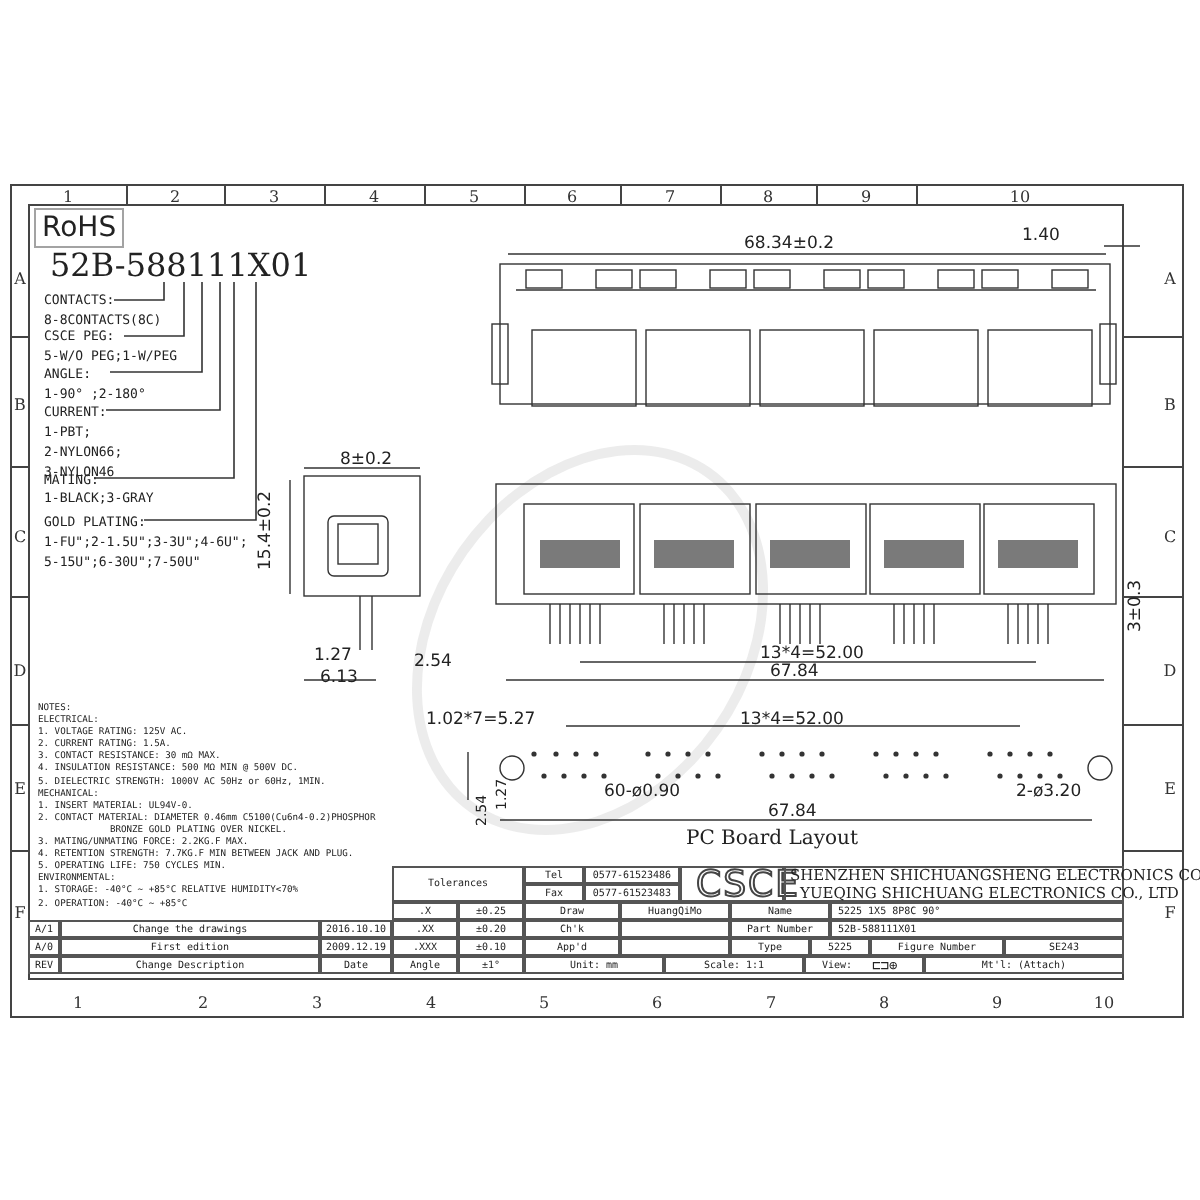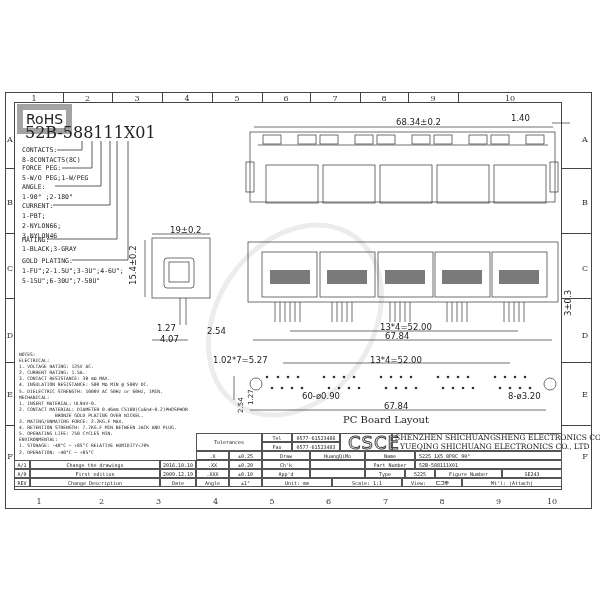--- a/index.html
+++ b/index.html
@@ -3,21 +3,21 @@
 <meta charset="utf-8">
 <style>
   html, body { margin:0; padding:0; background:#ffffff; }
   body { width:600px; height:600px; position:relative; overflow:hidden; font-family:"DejaVu Serif", serif; color:#222; }
   .frame { position:absolute; left:5px; top:92px; width:587px; height:417px; border:1px solid #444; box-sizing:border-box; }
   .inner { position:absolute; left:14px; top:102px; width:548px; height:388px; border:1px solid #444; box-sizing:border-box; }
   .col-lbl { position:absolute; font-size:8px; text-align:center; color:#333; }
   .row-lbl { position:absolute; font-size:8px; color:#333; width:10px; text-align:center; }
   .hline { position:absolute; height:1px; background:#444; }
   .vline { position:absolute; width:1px; background:#444; }
-  .rohs { position:absolute; left:17px; top:104px; border:6px solid #a3a3a3; font-family:"DejaVu Sans", sans-serif; font-size:14px; padding:0 3px; line-height:18px; font-weight:500; }
+  .rohs { position:absolute; left:17px; top:104px; border:1px solid #a3a3a3; font-family:"DejaVu Sans", sans-serif; font-size:14px; padding:0 3px; line-height:18px; font-weight:500; }
   .partno { position:absolute; left:25px; top:123px; font-size:16px; letter-spacing:0px; font-family:"DejaVu Serif", serif; }
   .spec { position:absolute; left:22px; font-size:6.5px; line-height:8px; white-space:nowrap; font-family:"DejaVu Sans Mono", monospace; }
   .notes { position:absolute; left:19px; top:352px; font-size:4.6px; line-height:6.1px; font-family:"DejaVu Sans Mono", monospace; white-space:nowrap; }
   .dim { position:absolute; font-size:8.5px; font-family:"DejaVu Sans", sans-serif; white-space:nowrap; }
   .tb-cell { position:absolute; border:1px solid #555; box-sizing:border-box; font-size:5px; font-family:"DejaVu Sans Mono", monospace; display:flex; align-items:center; justify-content:center; white-space:nowrap; overflow:hidden; }
   .csce { position:absolute; left:348px; top:432px; font-size:18px; font-family:"DejaVu Sans", sans-serif; color:#fff; -webkit-text-stroke:1px #444; letter-spacing:1px; }
   .company { position:absolute; left:395px; font-size:7.5px; font-family:"DejaVu Serif", serif; white-space:nowrap; }
   .pcb-title { position:absolute; left:343px; top:414px; font-size:10px; font-family:"DejaVu Serif", serif; }
   .watermark { position:absolute; left:215px; top:215px; width:150px; height:200px; border:5px solid rgba(200,200,200,0.35); border-radius:50%; transform:rotate(35deg); }
 </style>
@@ -89,21 +89,21 @@
 <div class="hline" style="left:562px;top:362px;width:30px"></div>
 <div class="hline" style="left:562px;top:425px;width:30px"></div>
 
 <div class="watermark"></div>
 
 <div class="rohs">RoHS</div>
 <div class="partno">52B-588111X01</div>
 <div>
   <div class="spec" style="top:146px">CONTACTS:</div>
   <div class="spec" style="top:156px">8-8CONTACTS(8C)</div>
-  <div class="spec" style="top:164px">FORCE PEG:</div>
+  <div class="spec" style="top:164px">CSCE PEG:</div>
   <div class="spec" style="top:174px">5-W/O PEG;1-W/PEG</div>
   <div class="spec" style="top:183px">ANGLE:</div>
   <div class="spec" style="top:193px">1-90° ;2-180°</div>
   <div class="spec" style="top:202px">CURRENT:</div>
   <div class="spec" style="top:211px;white-space:pre;line-height:10px">1-PBT;
 2-NYLON66;
 3-NYLON46</div>
   <div class="spec" style="top:236px">MATING:</div>
   <div class="spec" style="top:245px">1-BLACK;3-GRAY</div>
   <div class="spec" style="top:257px">GOLD PLATING:</div>
@@ -247,34 +247,34 @@
         <circle cx="510" cy="388" r="1.3"></circle>
         <circle cx="520" cy="388" r="1.3"></circle>
         <circle cx="530" cy="388" r="1.3"></circle>
     </g>
     <line x1="283" y1="363" x2="510" y2="363"></line>
     <line x1="250" y1="410" x2="546" y2="410"></line>
     <line x1="234" y1="376" x2="234" y2="400"></line>
   </g>
 </svg>
 
-<div class="dim" style="left:396px;top:117px">68.34±0.2</div>
+<div class="dim" style="left:372px;top:117px">68.34±0.2</div>
 <div class="dim" style="left:511px;top:113px">1.40</div>
-<div class="dim" style="left:170px;top:225px">19±0.2</div>
+<div class="dim" style="left:170px;top:225px">8±0.2</div>
 <div class="dim" style="left:128px;top:285px;transform:rotate(-90deg);transform-origin:left top">15.4±0.2</div>
 <div class="dim" style="left:157px;top:323px">1.27</div>
 <div class="dim" style="left:207px;top:326px">2.54</div>
-<div class="dim" style="left:160px;top:334px">4.07</div>
+<div class="dim" style="left:160px;top:334px">6.13</div>
 <div class="dim" style="left:380px;top:322px">13*4=52.00</div>
 <div class="dim" style="left:385px;top:331px">67.84</div>
 <div class="dim" style="left:563px;top:316px;transform:rotate(-90deg);transform-origin:left top">3±0.3</div>
 <div class="dim" style="left:213px;top:355px">1.02*7=5.27</div>
 <div class="dim" style="left:370px;top:355px">13*4=52.00</div>
 <div class="dim" style="left:302px;top:391px">60-ø0.90</div>
-<div class="dim" style="left:508px;top:391px">8-ø3.20</div>
+<div class="dim" style="left:508px;top:391px">2-ø3.20</div>
 <div class="dim" style="left:384px;top:401px">67.84</div>
 <div class="dim" style="left:237px;top:413px;transform:rotate(-90deg);transform-origin:left top;font-size:7px">2.54</div>
 <div class="dim" style="left:247px;top:405px;transform:rotate(-90deg);transform-origin:left top;font-size:7px">1.27</div>
 
 <div class="pcb-title">PC Board Layout</div>
 
 <div class="notes">
   <div>NOTES:</div>
   <div>ELECTRICAL:</div>
   <div>1. VOLTAGE RATING: 125V AC.</div>

